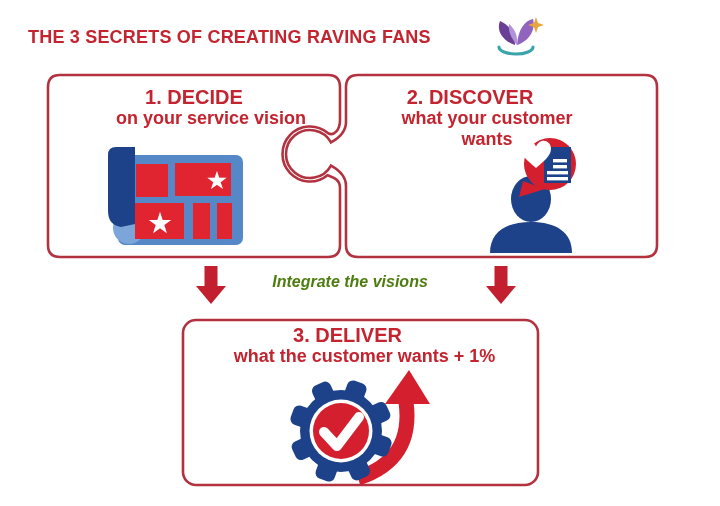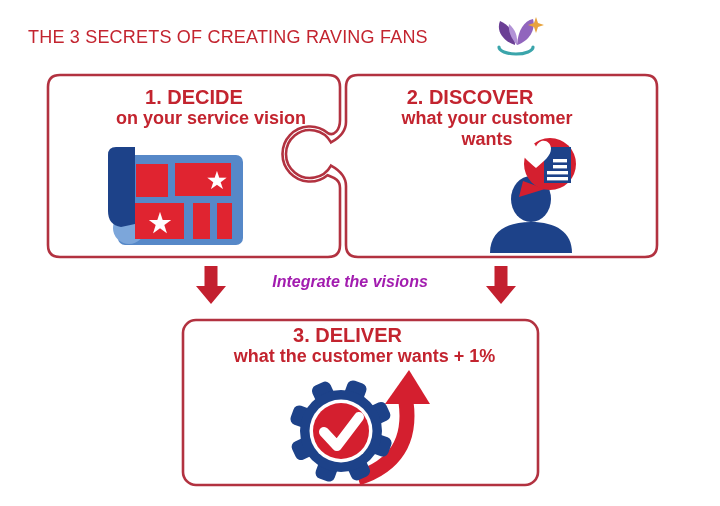--- a/index.html
+++ b/index.html
@@ -1,26 +1,26 @@
 <!DOCTYPE html>
 <html><head>
 <meta charset="utf-8">
 <style>
   html,body{margin:0;padding:0;background:#fff;}
   .stage{position:relative;width:720px;height:506px;background:#ffffff;overflow:hidden;
          font-family:"Liberation Sans",sans-serif;}
   .abs{position:absolute;}
-  .page-title{color:#c3242f;font-weight:400;font-size:18px;letter-spacing:.2px;white-space:nowrap;}
+  .page-title{color:#c3242f;font-weight:700;font-size:18px;letter-spacing:.2px;white-space:nowrap;}
   .brand{font-size:15.5px;color:#8a97a8;letter-spacing:.4px;white-space:nowrap;}
   .brand b{color:#45566a;font-weight:700;}
   .tagline{font-size:10px;color:#3ba5ab;letter-spacing:2.6px;text-align:center;margin-top:3px;white-space:nowrap;}
   .step-text{text-align:center;color:#c3242f;}
   .step-title{font-size:20px;font-weight:700;line-height:22px;}
   .step-sub{font-size:18px;font-weight:700;line-height:21px;margin-left:34px;}
-  .connector{font-style:italic;font-size:16px;font-weight:600;color:#a21caf;text-align:center;}
+  .connector{font-style:italic;font-size:16px;font-weight:600;color:#4d7c0f;text-align:center;}
   svg{display:block;}
 </style>
 </head>
 <body>
 
 <div class="stage">
 
   <svg class="abs" style="left:0;top:0" width="720" height="506" viewBox="0 0 720 506">
 
     <path d="M 60 75 H 328 Q 340 75 340 87 V 120

